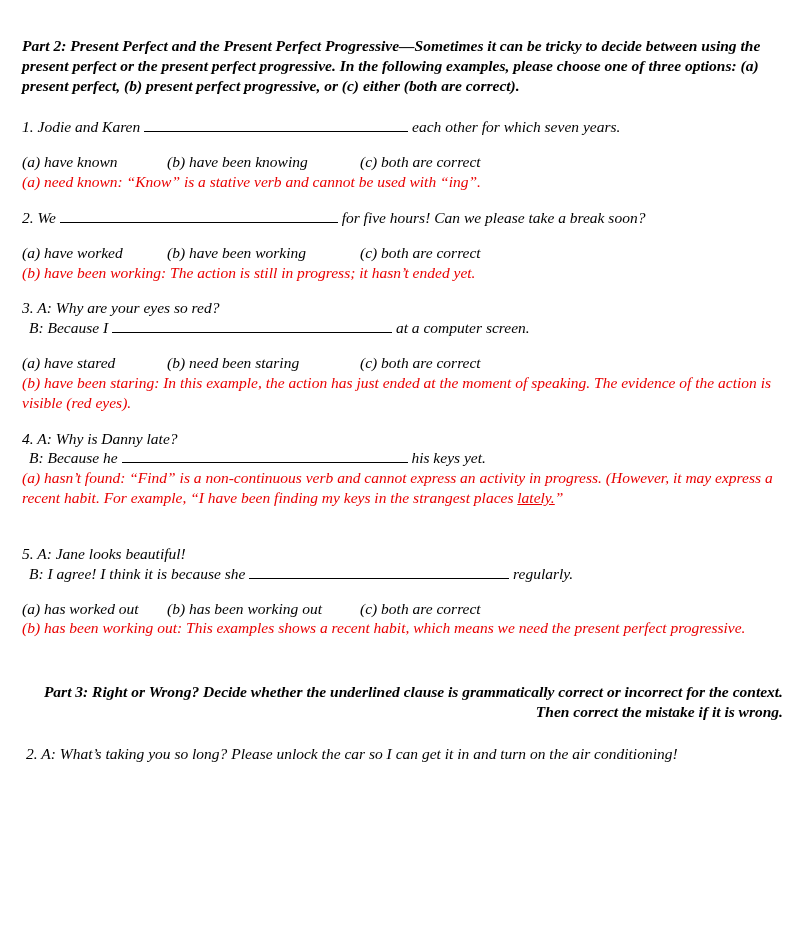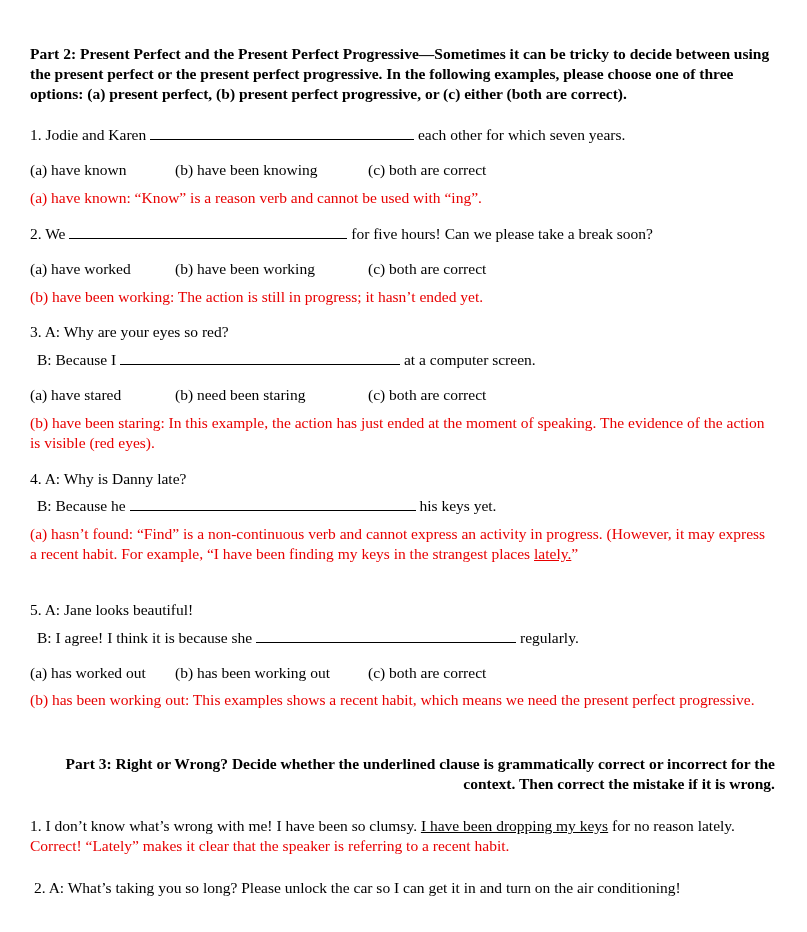--- a/index.html
+++ b/index.html
@@ -10,21 +10,21 @@
   body {
     width: 807px;
     height: 932px;
     font-family: "Liberation Serif", serif;
     font-size: 15.5px;
     line-height: 1.28;
     color: #000000;
     overflow: hidden;
   }
   .page { padding: 36px 24px 0 22px; }
-  p { margin: 8px; }
+  p { margin: 0; font-style: italic; }
   .heading { font-weight: bold; }
   .mt0  { margin-top: 0; }
   .mt15 { margin-top: 15px; }
   .mt16 { margin-top: 16px; }
   .mt22 { margin-top: 22px; }
   .mt36 { margin-top: 36px; }
   .mt44 { margin-top: 44px; text-align: right; }
   .opts .col-a { display: inline-block; width: 145px; }
   .opts .col-b { display: inline-block; width: 193px; }
   .answer { color: #e80000; }
@@ -47,21 +47,21 @@
 </head>
 <body>
 
 <div class="page">
 
   <p class="heading">Part 2: Present Perfect and the Present Perfect Progressive—Sometimes  it can be tricky to decide between using the present perfect or the present perfect progressive.   In the following examples, please choose one of three options: (a) present perfect, (b) present perfect progressive,  or (c) either (both are correct).</p>
 
   <div>
     <p class="mt22"><span>1. Jodie and Karen </span><span class="blank w1"></span><span> each other for which seven years.</span></p>
     <p class="opts mt15"><span class="col-a">(a) have known</span><span class="col-b">(b) have been knowing</span><span>(c) both are correct</span></p>
-    <p class="answer mt0">(a) have known: “Know” is a reason  verb and cannot be used with “ing”.</p>
+    <p class="answer mt0">(a) need known: “Know” is a stative  verb and cannot be used with “ing”.</p>
   </div>
 
   <div>
     <p class="mt16"><span>2. We </span><span class="blank w2"></span><span> for five hours! Can we please take a break soon?</span></p>
     <p class="opts mt15"><span class="col-a">(a) have worked</span><span class="col-b">(b) have been working</span><span>(c) both are correct</span></p>
     <p class="answer mt0">(b) have been working: The action is still in progress; it hasn’t ended yet.</p>
   </div>
 
   <div>
     <p class="mt16">3. A: Why are your eyes so red?</p>
@@ -79,18 +79,17 @@
   <div>
     <p class="mt36">5. A: Jane looks beautiful!</p>
     <p class="mt0 indent"><span>B: I agree! I think it is because she </span><span class="blank w5"></span><span> regularly.</span></p>
     <p class="opts mt15"><span class="col-a">(a) has worked out</span><span class="col-b">(b) has been working out</span><span>(c) both are correct</span></p>
     <p class="answer mt0">(b) has been working out: This examples shows a recent habit, which means we need the present perfect progressive.</p>
   </div>
 
   <div>
     <p class="heading mt44">Part 3: Right or Wrong? Decide whether the underlined clause is grammatically correct or incorrect for the context. Then correct the mistake if it is wrong.</p>
 
-    <p class="mt22"><span>1. I don’t know what’s wrong with me!  I have been so clumsy.  </span><span class="u">I have been dropping my keys</span><span> for no reason lately. </span><span class="red">Correct!  “Lately” makes it clear that the speaker is referring to a recent habit.</span></p>
 
     <p class="mt22 indent-sm">2. A: What’s taking you so long? Please unlock the car so I can get it in and turn on the air conditioning!</p>
   </div>
 
 </div>
 
 </body></html>

